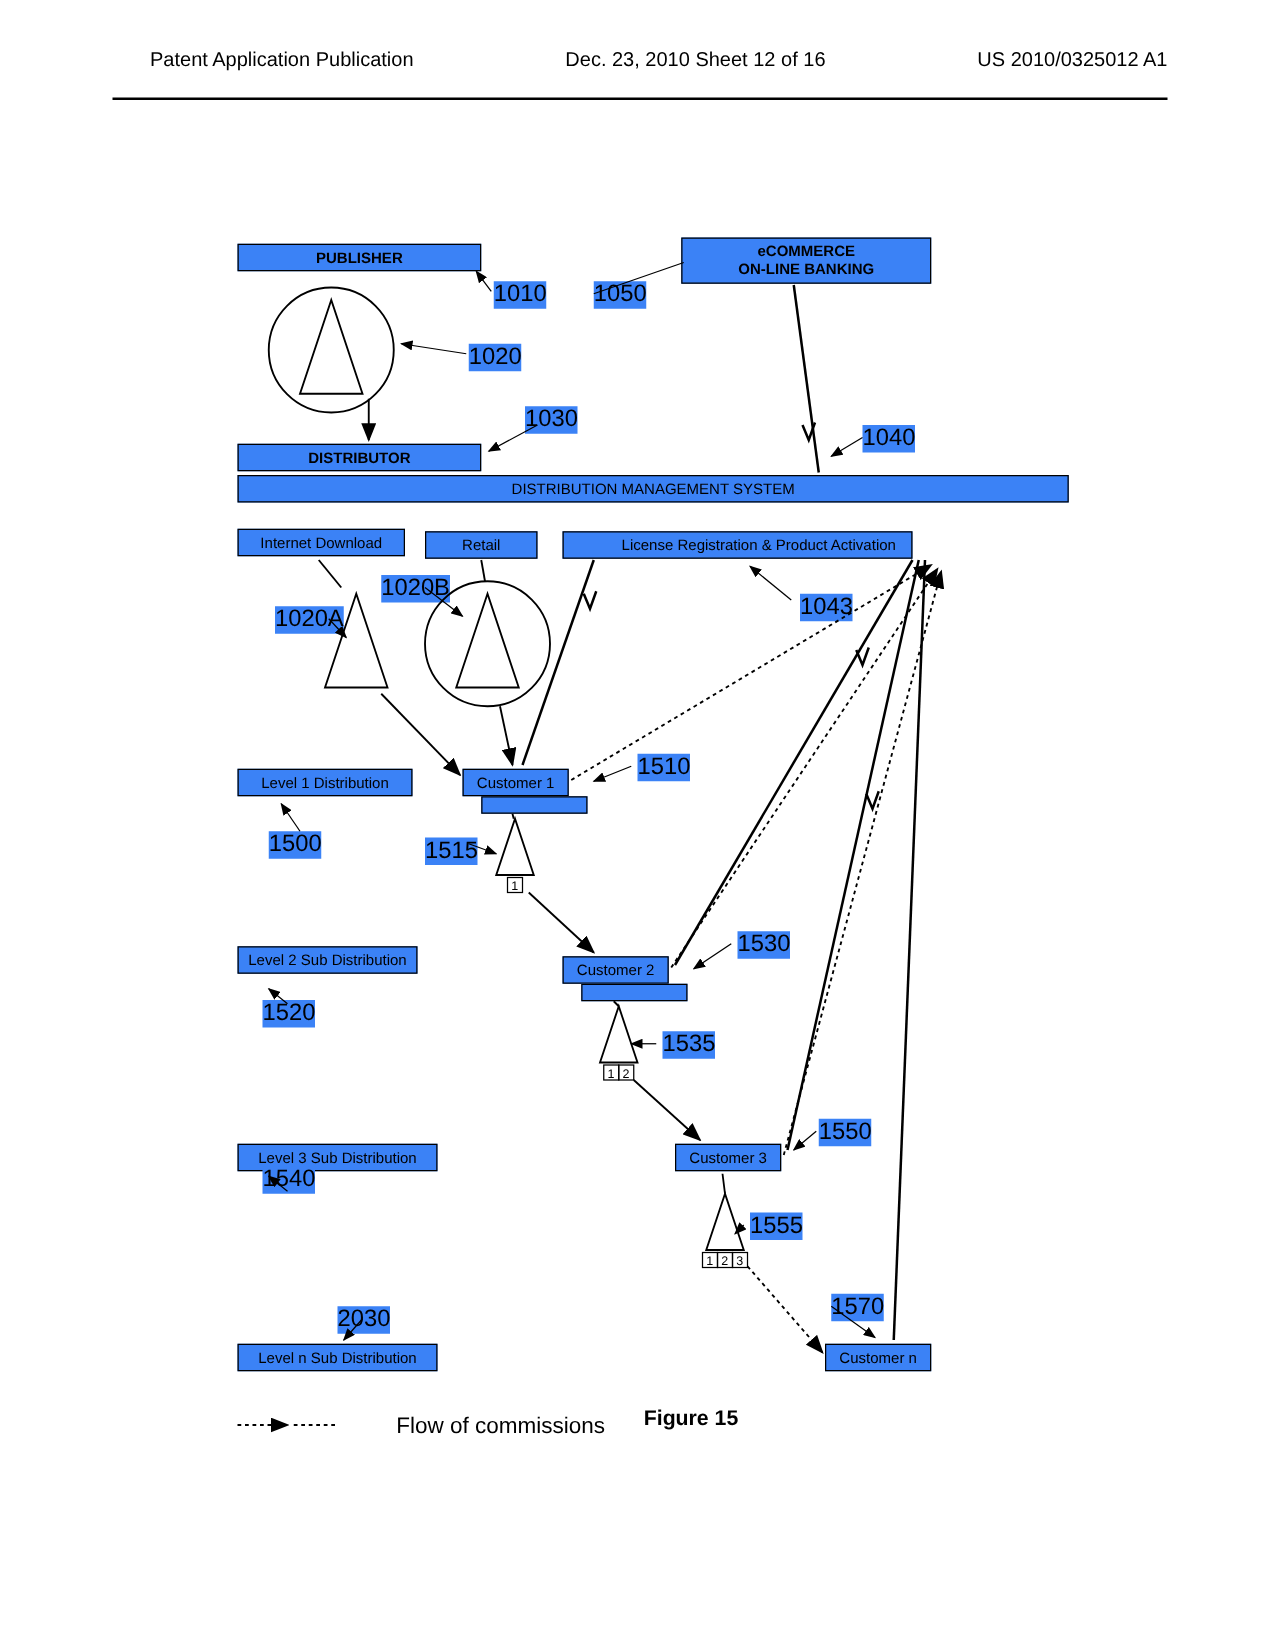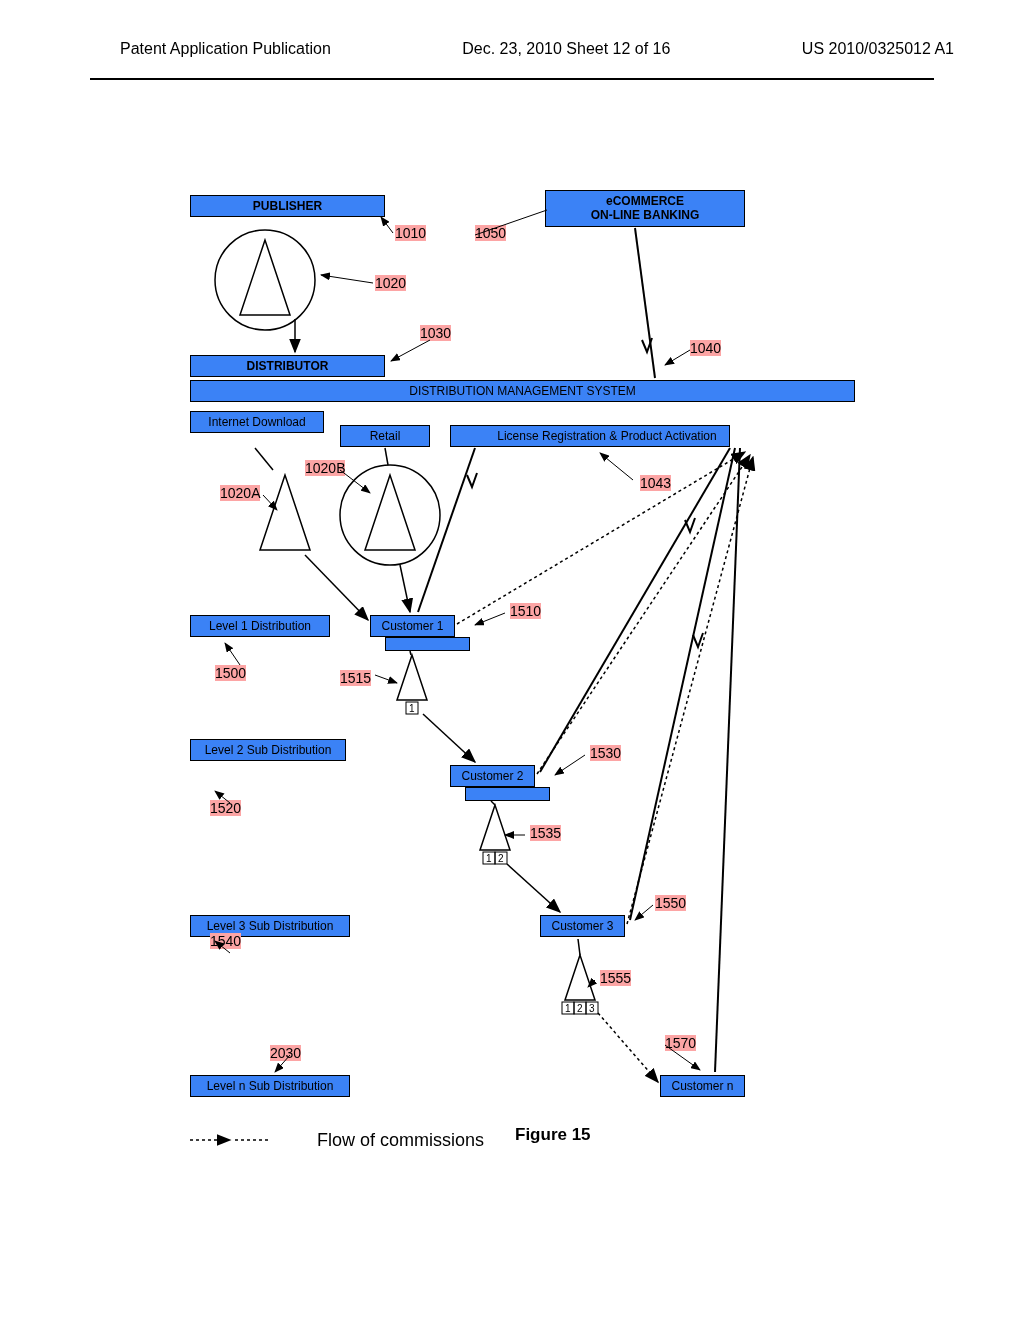--- a/index.html
+++ b/index.html
@@ -6,21 +6,21 @@
     body {
       width: 1024px;
       height: 1320px;
       font-family: Arial, sans-serif;
       background: white;
       position: relative;
     }
     .header {
       display: flex;
       justify-content: space-between;
-      padding: 40px 70px 15px 120px;
+      padding: 40px 90px 15px 120px;
       font-size: 16px;
     }
     .header-left { font-weight: normal; }
     .header-center { font-weight: normal; }
     .header-right { font-weight: normal; }
     .divider {
       border-top: 2px solid black;
       margin: 5px 90px 0 90px;
     }
     .diagram-area {
@@ -34,22 +34,22 @@
       position: absolute;
       border: 1.5px solid black;
       background: #3b82f6;
       text-align: center;
       font-size: 12px;
       padding: 3px 6px;
       white-space: nowrap;
     }
     .ref-label {
       position: absolute;
-      font-size: 14px;
-      background: #fca5a5;
+      font-size: 19px;
+      background: #3b82f6;
     }
     svg.overlay {
       position: absolute;
       left: 0;
       top: 0;
       width: 100%;
       height: 100%;
       pointer-events: none;
     }
     .figure-label {
@@ -75,29 +75,29 @@
 
 <div class="diagram-area">
 
   <div class="box" style="left:15px; top:20px; width:195px; font-weight:bold;">PUBLISHER</div>
   <div class="box" style="left:370px; top:15px; width:200px; font-weight:bold; line-height:1.2; white-space:pre-line;">eCOMMERCE
 ON-LINE BANKING</div>
 
   <div class="box" style="left:15px; top:180px; width:195px; font-weight:bold;">DISTRIBUTOR</div>
   <div class="box" style="left:15px; top:205px; width:665px;">DISTRIBUTION MANAGEMENT SYSTEM</div>
 
-  <div class="box" style="left:15px; top:236px; width:134px;">Internet Download</div>
+  <div class="box" style="left:15px; top:248px; width:134px;">Internet Download</div>
   <div class="box" style="left:165px; top:250px; width:90px;">Retail</div>
   <div class="box" style="left:275px; top:250px; width:280px;padding-left:40px;">License Registration &amp; Product Activation</div>
 
   <div class="box" style="left:15px; top:440px; width:140px;">Level 1 Distribution</div>
   <div class="box" style="left:195px; top:440px; width:85px;">Customer 1</div>
   <div class="box" style="left:210px; top:462px; width:85px; height:14px; padding:0;"></div>
 
-  <div class="box" style="left:15px; top:564px; width:156px;">Level 2 Sub Distribution</div>
+  <div class="box" style="left:15px; top:582px; width:144px;">Level 2 Sub Distribution</div>
   <div class="box" style="left:275px; top:590px; width:85px;">Customer 2</div>
   <div class="box" style="left:290px; top:612px; width:85px; height:14px; padding:0;"></div>
 
   <div class="box" style="left:15px; top:740px; width:160px;">Level 3 Sub Distribution</div>
   <div class="box" style="left:365px; top:740px; width:85px;">Customer 3</div>
 
   <div class="box" style="left:15px; top:900px; width:160px;">Level n Sub Distribution</div>
   <div class="box" style="left:485px; top:900px; width:85px;">Customer n</div>
 
   <div class="ref-label" style="left:220px; top:50px;">1010</div>

